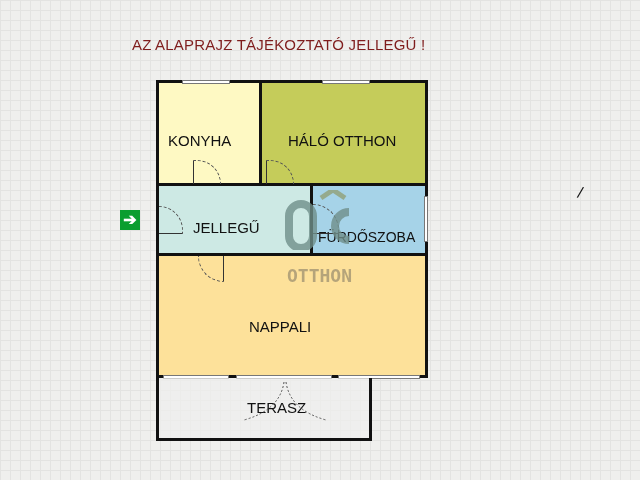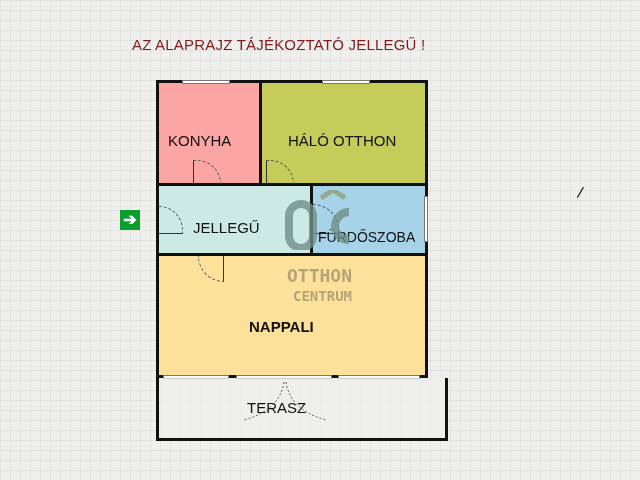--- a/index.html
+++ b/index.html
@@ -11,45 +11,45 @@
     background-size:10px 10px;
     font-family:"Liberation Sans", sans-serif;}
   .title{position:absolute;left:132px;top:36px;font-size:15px;color:#7f1d1d;letter-spacing:0.2px;}
   .room{position:absolute;box-sizing:border-box;}
   .lbl{position:absolute;font-size:15px;color:#111;white-space:nowrap;}
   .outer{position:absolute;left:156px;top:80px;width:272px;height:298px;border:3px solid #111;box-sizing:border-box;}
   .wall{position:absolute;background:#111;}
   .win{position:absolute;background:#fff;border:1px solid #777;box-sizing:border-box;}
   .door{position:absolute;border:1px dashed #555;box-sizing:border-box;}
   .logo{position:absolute;left:285px;top:190px;width:70px;height:60px;}
-  .logotext{position:absolute;left:287px;top:266px;font-family:"DejaVu Sans Mono", monospace;font-weight:bold;color:#b5a47a;text-align:right;line-height:20px;}
+  .logotext{position:absolute;left:287px;top:266px;font-family:"DejaVu Sans Mono", monospace;font-weight:bold;color:#b5a47a;text-align:left;line-height:20px;}
   .logotext .l1{font-size:18px;display:block;}
   .logotext .l2{font-size:14px;display:block;}
   .entry{position:absolute;left:120px;top:210px;width:20px;height:20px;background:#0a9e2f;color:#fff;font-size:16px;line-height:20px;text-align:center;font-weight:bold;}
-  .terrace{position:absolute;left:156px;top:378px;width:292px;height:63px;border:3px solid #111;border-top:none;box-sizing:border-box;background:rgba(240,240,238,0.7);}
+  .terrace{position:absolute;left:156px;top:378px;width:216px;height:63px;border:3px solid #111;border-top:none;box-sizing:border-box;background:rgba(240,240,238,0.7);}
   .tick{position:absolute;left:578px;top:184px;font-size:16px;color:#111;transform:rotate(15deg);}
 </style>
 </head>
 <body>
 
 <div class="title">AZ ALAPRAJZ TÁJÉKOZTATÓ JELLEGŰ !</div>
 
-<div class="room" style="left:159px;top:83px;width:101px;height:101px;background:#fca5a5;">
+<div class="room" style="left:159px;top:83px;width:101px;height:101px;background:#fef9c3;">
   <span class="lbl" style="left:9px;top:49px;">KONYHA</span>
 </div>
 <div class="room" style="left:262px;top:83px;width:163px;height:101px;background:#c5cc5a;">
   <span class="lbl" style="left:26px;top:49px;">HÁLÓ OTTHON</span>
 </div>
 <div class="room" style="left:159px;top:186px;width:152px;height:68px;background:#cde9e4;">
   <span class="lbl" style="left:34px;top:33px;">JELLEGŰ</span>
 </div>
 <div class="room" style="left:313px;top:186px;width:112px;height:68px;background:#a6d3e8;">
   <span class="lbl" style="left:5px;top:43px;font-size:14px;">FÜRDŐSZOBA</span>
 </div>
-<div class="room" style="left:159px;top:256px;width:266px;height:119px;background:#fde19a;font-weight:bold;">
+<div class="room" style="left:159px;top:256px;width:266px;height:119px;background:#fde19a;">
   <span class="lbl" style="left:90px;top:62px;">NAPPALI</span>
 </div>
 
 <div class="outer"></div>
 <div class="wall" style="left:259px;top:83px;width:3px;height:103px;"></div>
 <div class="wall" style="left:159px;top:183px;width:266px;height:3px;"></div>
 <div class="wall" style="left:310px;top:186px;width:3px;height:68px;"></div>
 <div class="wall" style="left:159px;top:253px;width:266px;height:3px;"></div>
 
 <div class="win" style="left:182px;top:80px;width:48px;height:4px;"></div>
@@ -73,18 +73,17 @@
   <path d="M46 2 Q50 30 86 40" fill="none" stroke="#555" stroke-dasharray="2,2"></path>
 </svg>
 
 <svg class="logo" viewBox="0 0 70 60">
   <rect x="4" y="14" width="24" height="44" rx="12" fill="none" stroke="#6f8f8a" stroke-width="8" opacity="0.8"></rect>
   <path d="M64 22 A14 14 0 1 0 64 50" fill="none" stroke="#6f8f8a" stroke-width="8" opacity="0.8"></path>
   <path d="M36 8 L48 0 L60 8" fill="none" stroke="#8a9050" stroke-width="5" opacity="0.6"></path>
 </svg>
 <div class="logotext">
   <span class="l1">OTTHON</span>
-  <span class="l2">CENTRUM</span>
 </div>
 
 <div class="entry">➔</div>
 
 <div class="tick">/</div>
 
 </body></html>

